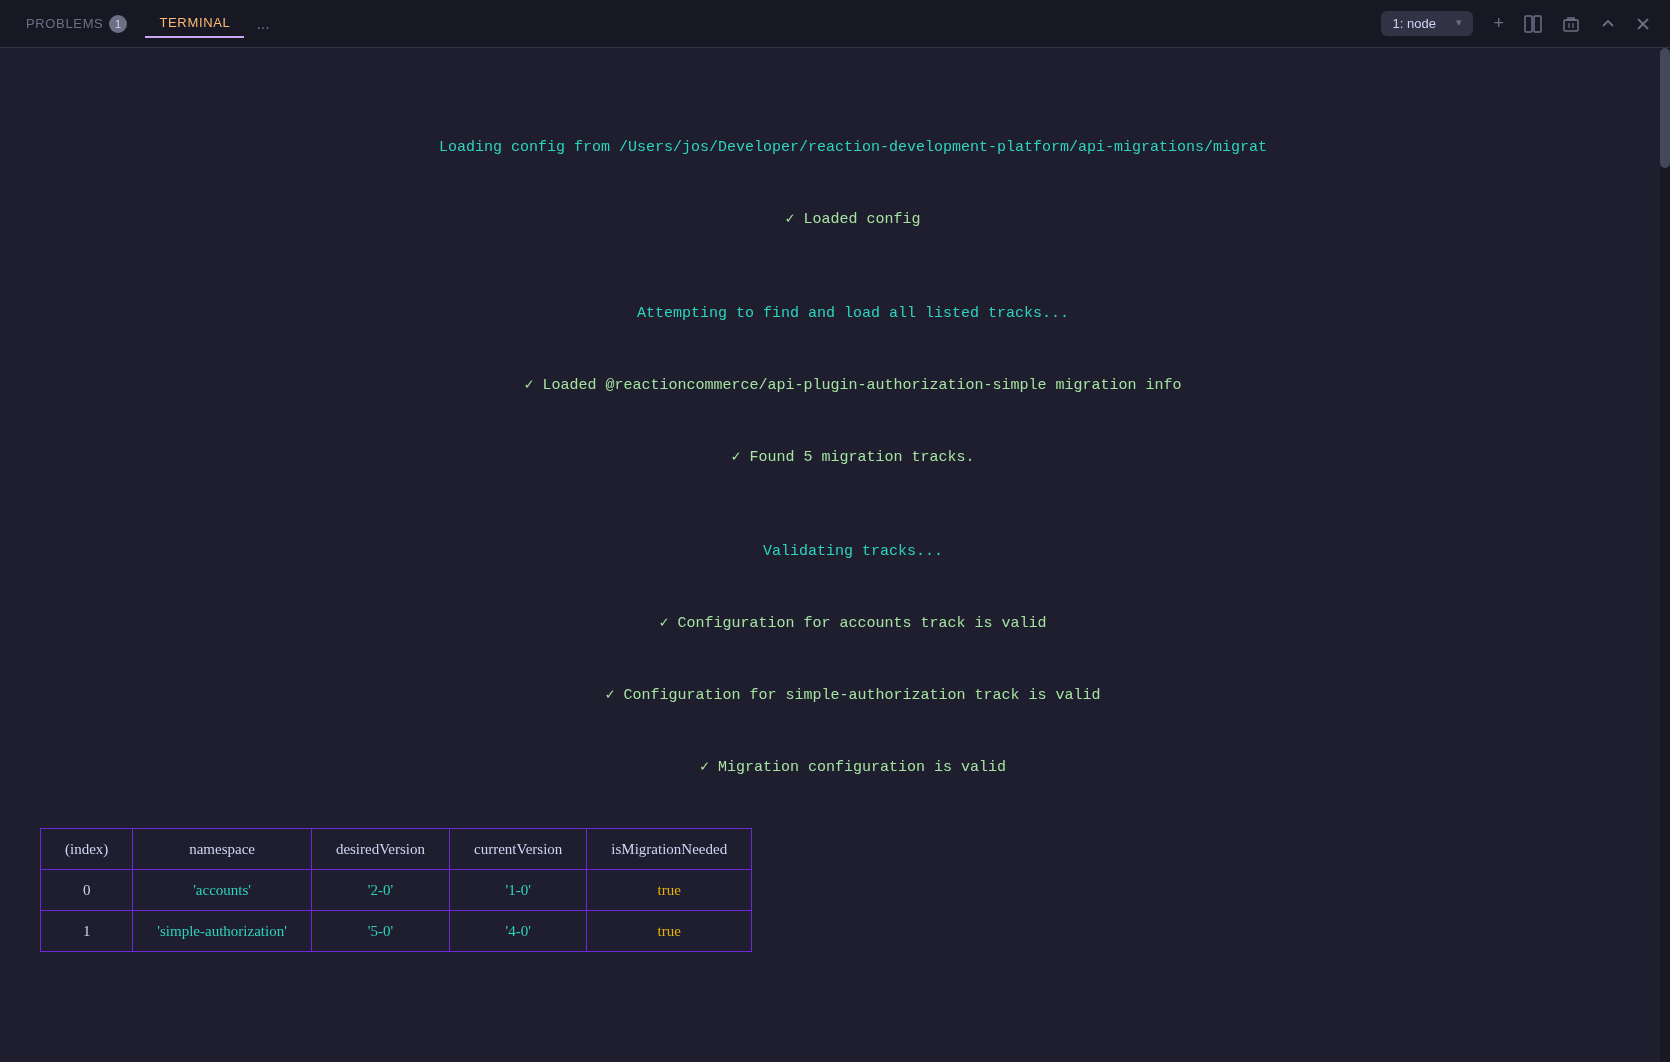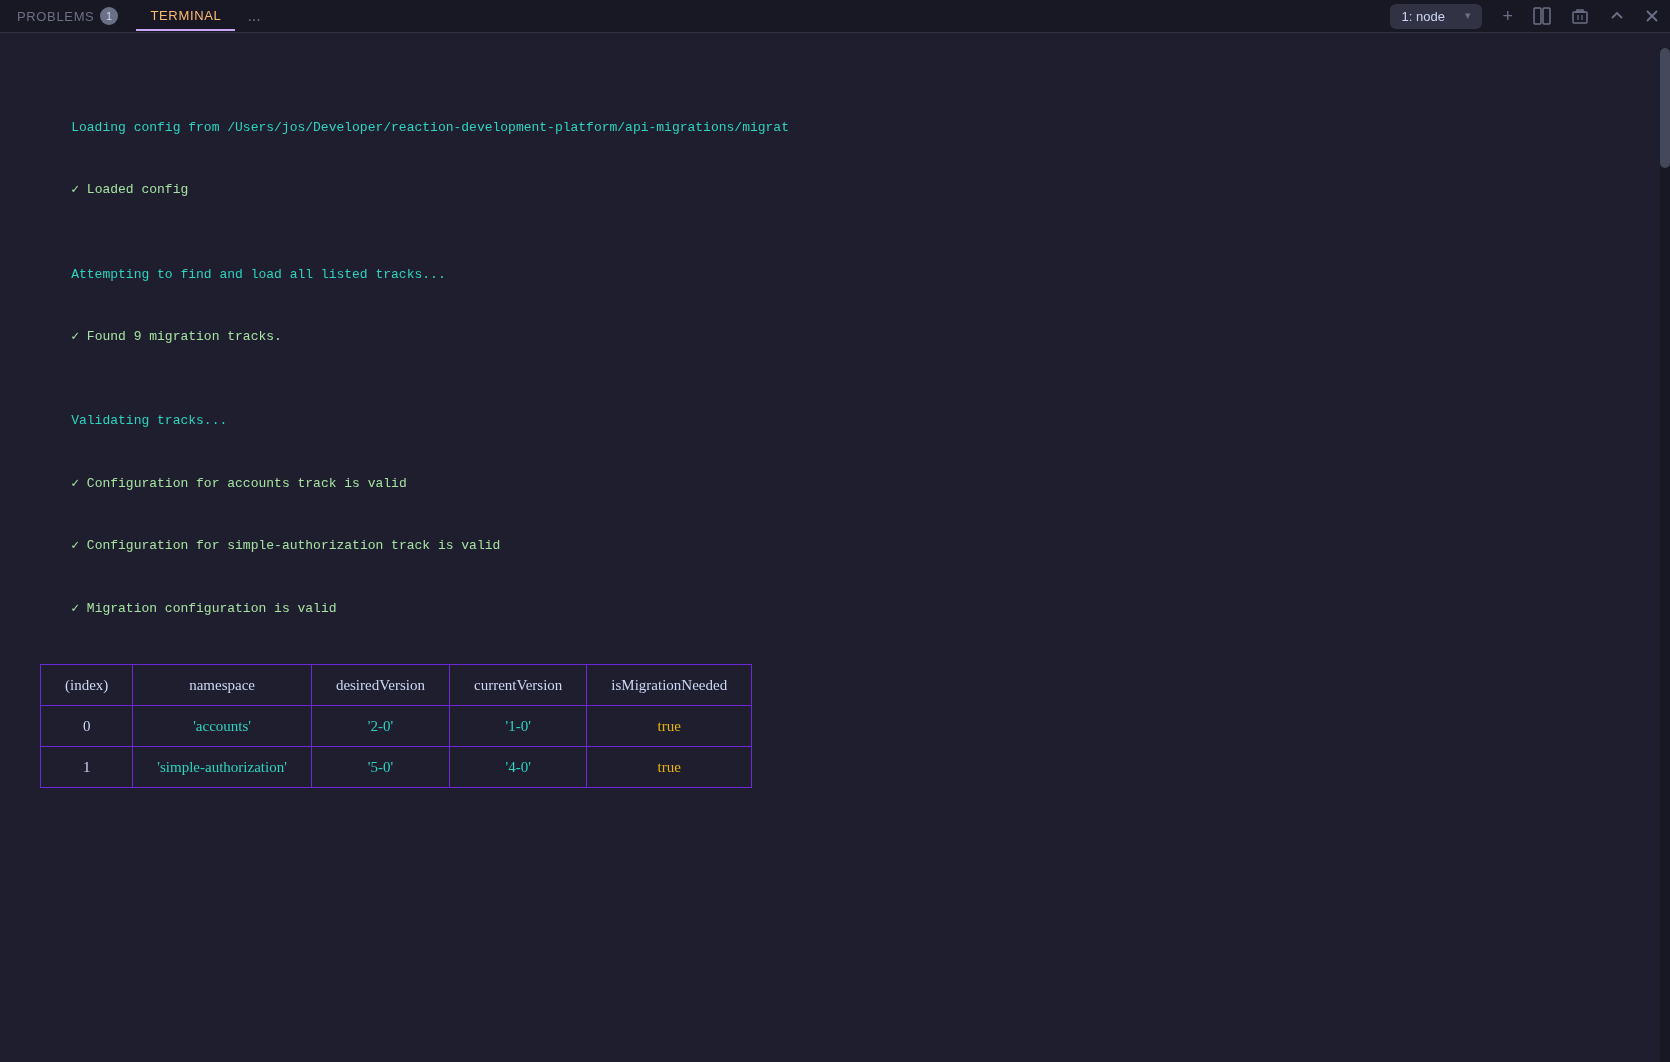--- a/index.html
+++ b/index.html
@@ -10,22 +10,22 @@
       color: #cdd6f4;
       width: 1670px;
       height: 1062px;
       overflow: hidden;
     }
 
     .tab-bar {
       display: flex;
       align-items: center;
       background: #181825;
-      height: 33px;
-      padding: 0 3px;
+      height: 48px;
+      padding: 0 12px;
       border-bottom: 1px solid #313244;
       gap: 4px;
     }
 
     .tab-item {
       display: flex;
       align-items: center;
       gap: 6px;
       padding: 6px 14px;
       cursor: pointer;
@@ -105,23 +105,24 @@
     }
 
     .terminal-body {
       padding: 20px 40px;
       height: calc(1062px - 48px);
       overflow-y: auto;
       line-height: 1.6;
     }
 
     .term-line {
-      font-size: 13px;
+      font-size: 15px;
       white-space: pre-wrap;
       word-break: break-all;
+      text-align: center;
     }
 
     .term-cyan { color: #2dd4bf; }
     .term-green { color: #a6e3a1; }
 
     .term-blank { height: 22px; }
 
     
     .term-table-wrapper {
       margin: 24px 0;
@@ -239,21 +240,24 @@
   <div class="term-line term-green">
     <span>✓ Loaded config</span>
   </div>
 
   <div class="term-blank"></div>
 
   <div class="term-line term-cyan">
     <span>Attempting to find and load all listed tracks...</span>
   </div>
   <div class="term-line term-green">
-    <span>✓ Found 9 migration tracks.</span>
+    <span>✓ Loaded @reactioncommerce/api-plugin-authorization-simple migration info</span>
+  </div>
+  <div class="term-line term-green">
+    <span>✓ Found 5 migration tracks.</span>
   </div>
 
   <div class="term-blank"></div>
 
   <div class="term-line term-cyan">
     <span>Validating tracks...</span>
   </div>
   <div class="term-line term-green">
     <span>✓ Configuration for accounts track is valid</span>
   </div>

